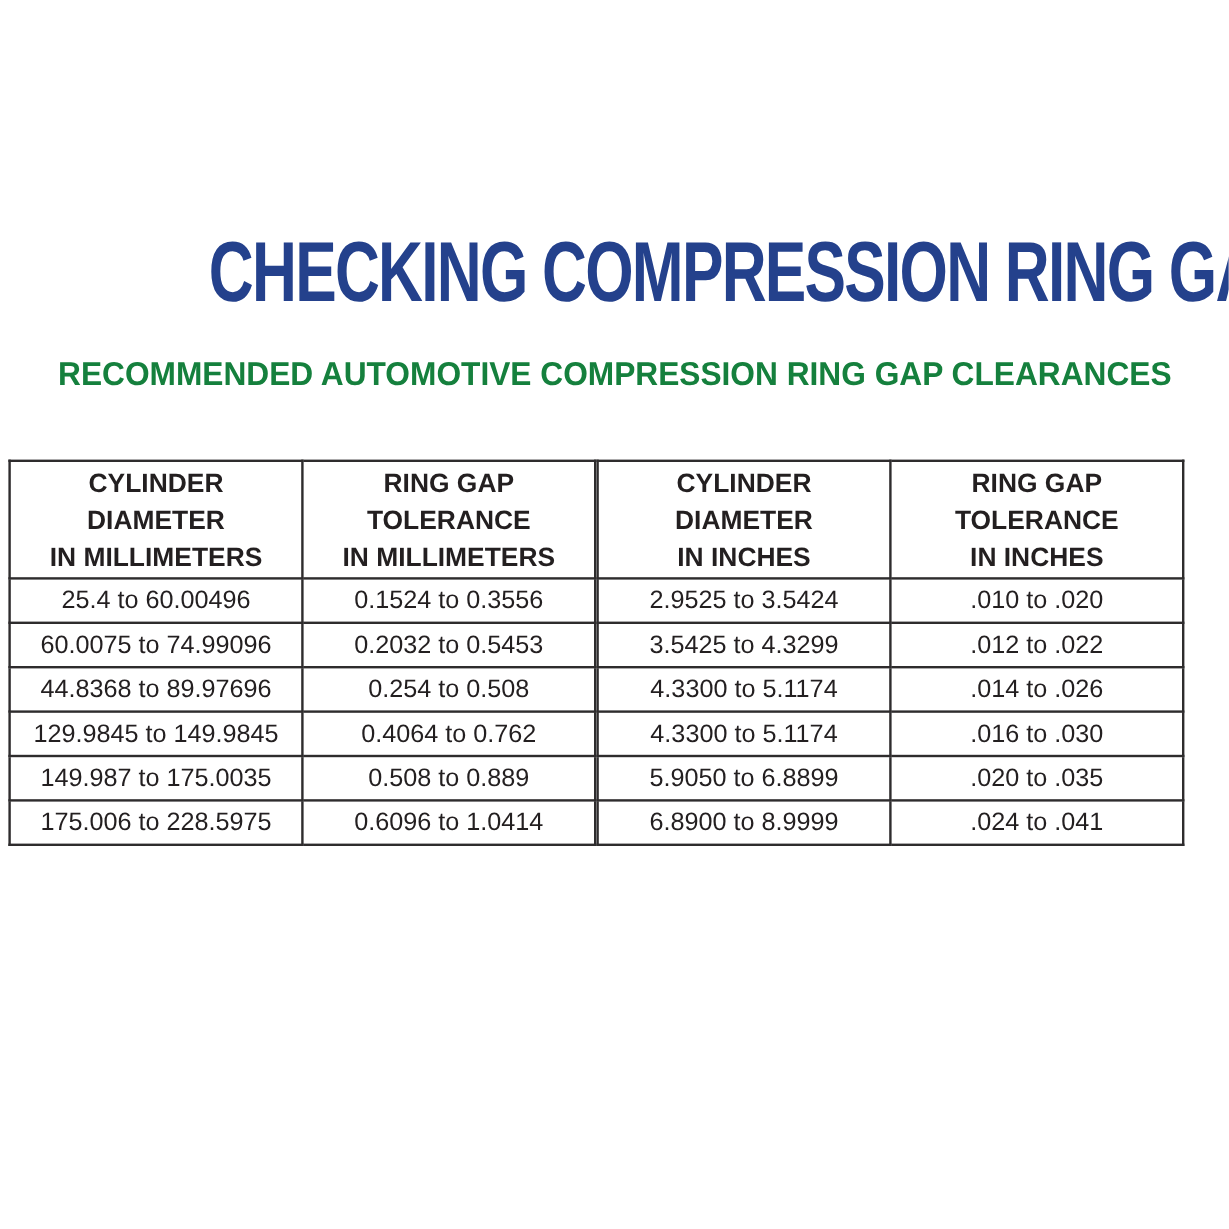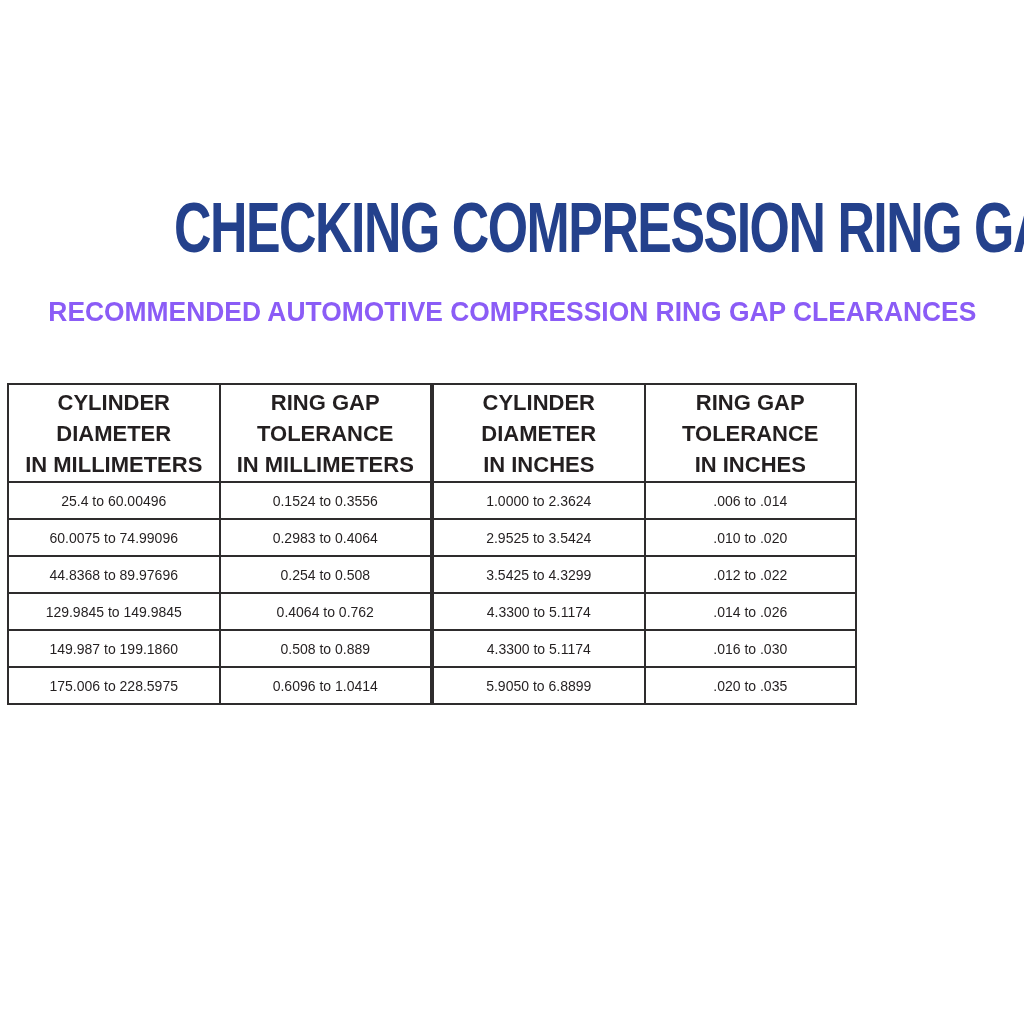--- a/index.html
+++ b/index.html
@@ -34,36 +34,36 @@
     transform-origin: 50% 50%;
     letter-spacing: -2px;
   }
   .subtitle {
     position: absolute;
     top: 297px;
     left: 0;
     width: 1024px;
     margin: 0;
     text-align: center;
-    color: #8b5cf6;
+    color: #15803d;
     font-size: 27.5px;
     font-weight: bold;
     line-height: 1.1;
     white-space: nowrap;
   }
   .subtitle .squeeze {
     display: inline-block;
     transform: scaleX(0.96);
     transform-origin: 50% 50%;
   }
   .tables {
     position: absolute;
     top: 383px;
     left: 7px;
-    width: 850px;
+    width: 980px;
     display: flex;
     justify-content: space-between;
   }
   table.spec-table {
     border-collapse: collapse;
     width: 490px;
     table-layout: fixed;
     background: #ffffff;
   }
   .spec-table th,
@@ -75,21 +75,21 @@
     padding: 0;
   }
   .spec-table th {
     height: 96px;
     font-size: 22px;
     font-weight: bold;
     line-height: 31px;
   }
   .spec-table td {
     height: 35px;
-    font-size: 14px;
+    font-size: 21px;
     font-weight: normal;
     white-space: nowrap;
   }
   .hline { display: block; }
 </style>
 </head>
 <body>
 
 <div class="page">
 
@@ -114,32 +114,32 @@
           </th>
         </tr>
       </thead>
       <tbody>
         <tr>
           <td>25.4 to 60.00496</td>
           <td>0.1524 to 0.3556</td>
         </tr>
         <tr>
           <td>60.0075 to 74.99096</td>
-          <td>0.2983 to 0.4064</td>
+          <td>0.2032 to 0.5453</td>
         </tr>
         <tr>
           <td>44.8368 to 89.97696</td>
           <td>0.254 to 0.508</td>
         </tr>
         <tr>
           <td>129.9845 to 149.9845</td>
           <td>0.4064 to 0.762</td>
         </tr>
         <tr>
-          <td>149.987 to 199.1860</td>
+          <td>149.987 to 175.0035</td>
           <td>0.508 to 0.889</td>
         </tr>
         <tr>
           <td>175.006 to 228.5975</td>
           <td>0.6096 to 1.0414</td>
         </tr>
       </tbody>
     </table>
 
     <table class="spec-table">
@@ -152,40 +152,40 @@
           </th>
           <th>
             <span class="hline">RING GAP</span>
             <span class="hline">TOLERANCE</span>
             <span class="hline">IN INCHES</span>
           </th>
         </tr>
       </thead>
       <tbody>
         <tr>
-          <td>1.0000 to 2.3624</td>
-          <td>.006 to .014</td>
-        </tr>
-        <tr>
           <td>2.9525 to 3.5424</td>
           <td>.010 to .020</td>
         </tr>
         <tr>
           <td>3.5425 to 4.3299</td>
           <td>.012 to .022</td>
         </tr>
         <tr>
           <td>4.3300 to 5.1174</td>
           <td>.014 to .026</td>
         </tr>
         <tr>
           <td>4.3300 to 5.1174</td>
           <td>.016 to .030</td>
         </tr>
         <tr>
           <td>5.9050 to 6.8899</td>
           <td>.020 to .035</td>
         </tr>
+        <tr>
+          <td>6.8900 to 8.9999</td>
+          <td>.024 to .041</td>
+        </tr>
       </tbody>
     </table>
 
   </div>
 </div>
 
 </body></html>

